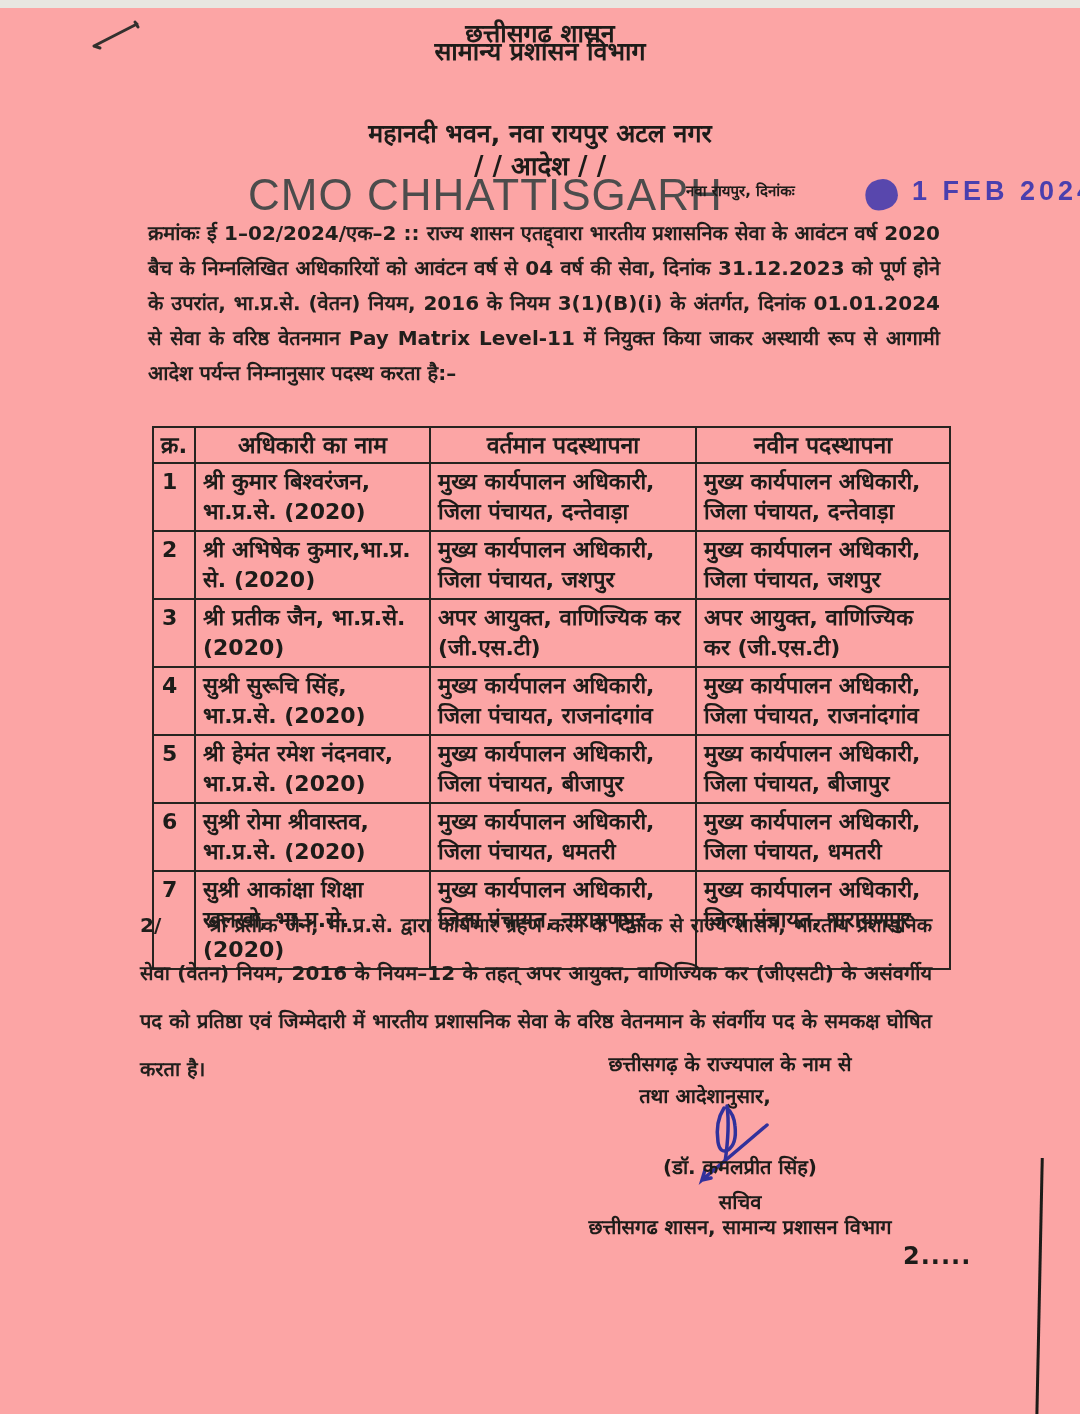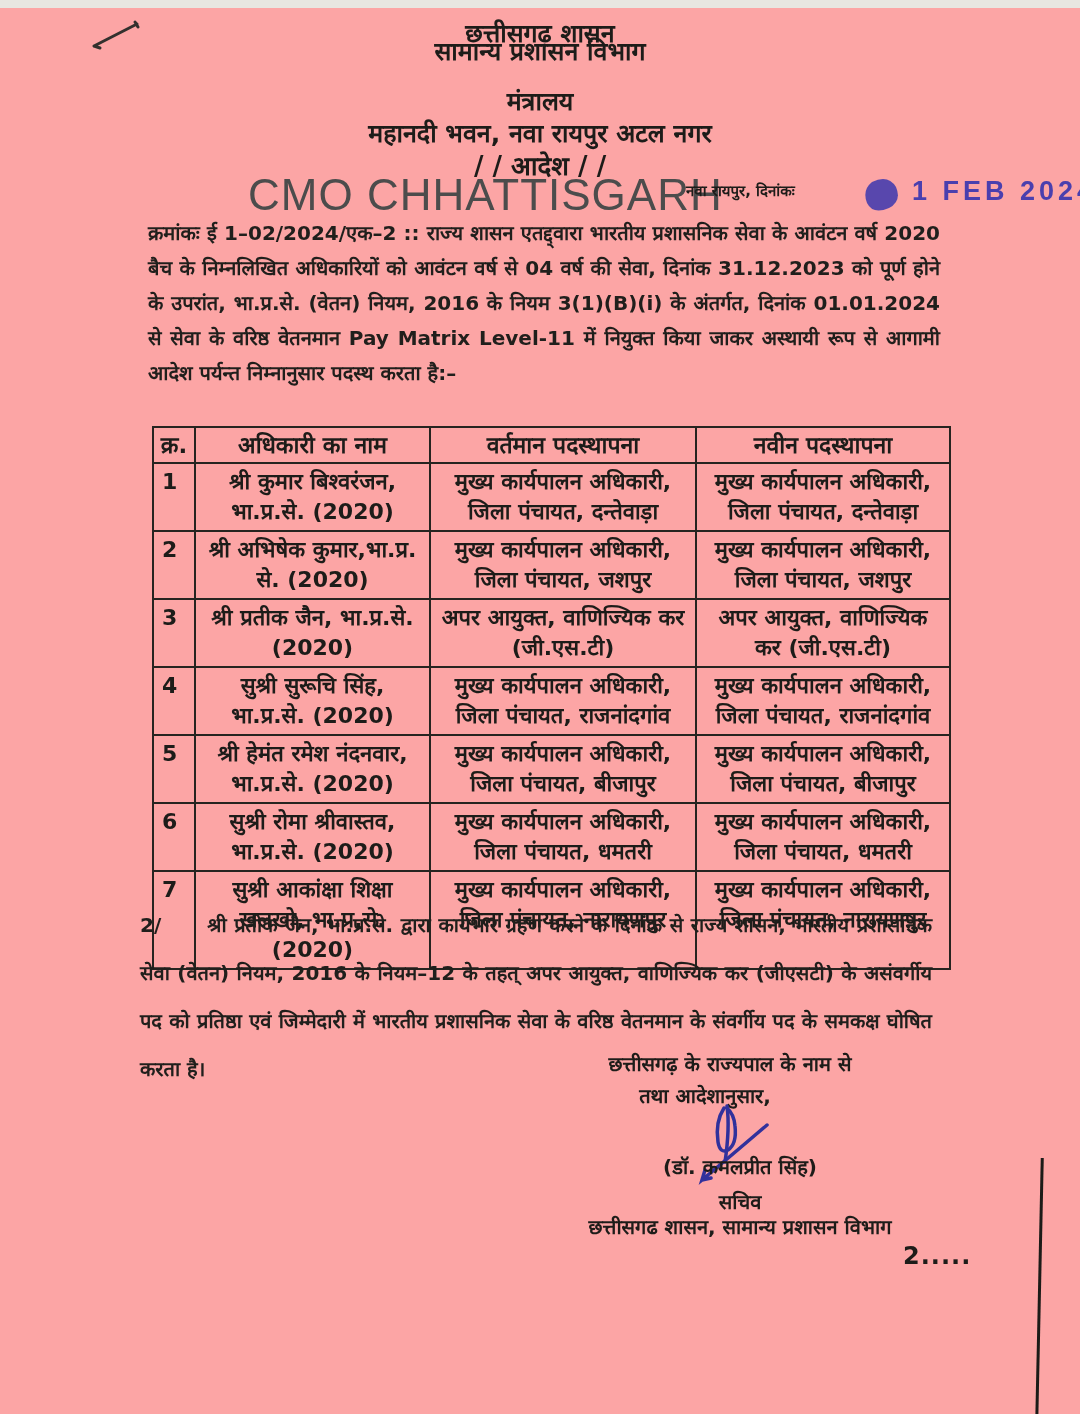--- a/index.html
+++ b/index.html
@@ -10,41 +10,40 @@
   }
   .abs{position:absolute;}
   .hdr{left:0;right:0;text-align:center;font-weight:bold;font-size:25px;line-height:32px;}
   .big-wm{font-size:44px;letter-spacing:1px;color:#4c4c4c;font-family:"Liberation Sans","DejaVu Sans",sans-serif;white-space:nowrap;}
   .hindi-b{font-weight:bold;}
   .para{font-weight:bold;font-size:20px;line-height:35px;text-align:justify;color:#201f1c;}
   .stamp-text{font-family:"Liberation Sans","DejaVu Sans",sans-serif;font-weight:bold;font-size:27px;letter-spacing:4px;color:#4a3fae;white-space:nowrap;}
   table.order{border-collapse:collapse;width:797px;table-layout:fixed;}
   table.order th,table.order td{
     border:2px solid #262420;font-weight:bold;font-size:22px;line-height:30px;
-    padding:3px 7px;vertical-align:top;text-align:center;color:#1d1c19;
+    padding:3px 7px;vertical-align:top;text-align:left;color:#1d1c19;
   }
   table.order th{text-align:center;font-size:23px;padding:2px 4px;}
   table.order td.num{text-align:left;padding-left:8px;}
   .sigline{text-align:center;font-weight:bold;font-size:20px;white-space:nowrap;}
   .wm-b{font-family:"Liberation Sans","DejaVu Sans",sans-serif;font-size:28px;color:#2e2e2e;text-align:center;line-height:31px;white-space:nowrap;}
   .pgref{font-weight:bold;font-size:24px;letter-spacing:1px;}
   .scanline{width:3px;background:#1c1b18;transform:rotate(1.2deg);}
 </style>
 </head>
 <body>
 
 <div class="page">
 
   <svg class="abs" style="left:80px;top:5px;" width="70" height="45" viewBox="0 0 70 45">
     <path d="M55 9 l3 5 M57 11 L14 33 M14 33 l6 2" stroke="#33312e" stroke-width="3" fill="none" stroke-linecap="round"></path>
   </svg>
 
   <div class="abs hdr" style="top:10px;">छत्तीसगढ़ शासन</div>
   <div class="abs hdr" style="top:28px;">सामान्य प्रशासन विभाग</div>
-  <div class="abs hdr" style="top:78px;">मंत्रालय</div>
   <div class="abs hdr" style="top:110px;">महानदी भवन, नवा रायपुर अटल नगर</div>
   <div class="abs hdr" style="top:142px;font-size:26px;">/ / आदेश / /</div>
 
   <div class="abs big-wm" style="left:248px;top:162px;text-align:right;">CMO CHHATTISGARH</div>
   <div class="abs hindi-b" style="left:686px;top:172px;font-size:15px;white-space:nowrap;">नवा रायपुर, दिनांकः</div>
   <svg class="abs" style="left:862px;top:167px;" width="42" height="38" viewBox="0 0 42 38">
     <path d="M10 7 q16 -8 24 5 q6 14 -7 21 q-16 7 -22 -5 q-5 -13 5 -21 z" fill="#4a3fae" opacity="0.92"></path>
   </svg>
   <div class="abs stamp-text" style="left:912px;top:168px;">1 FEB 2024</div>
 

